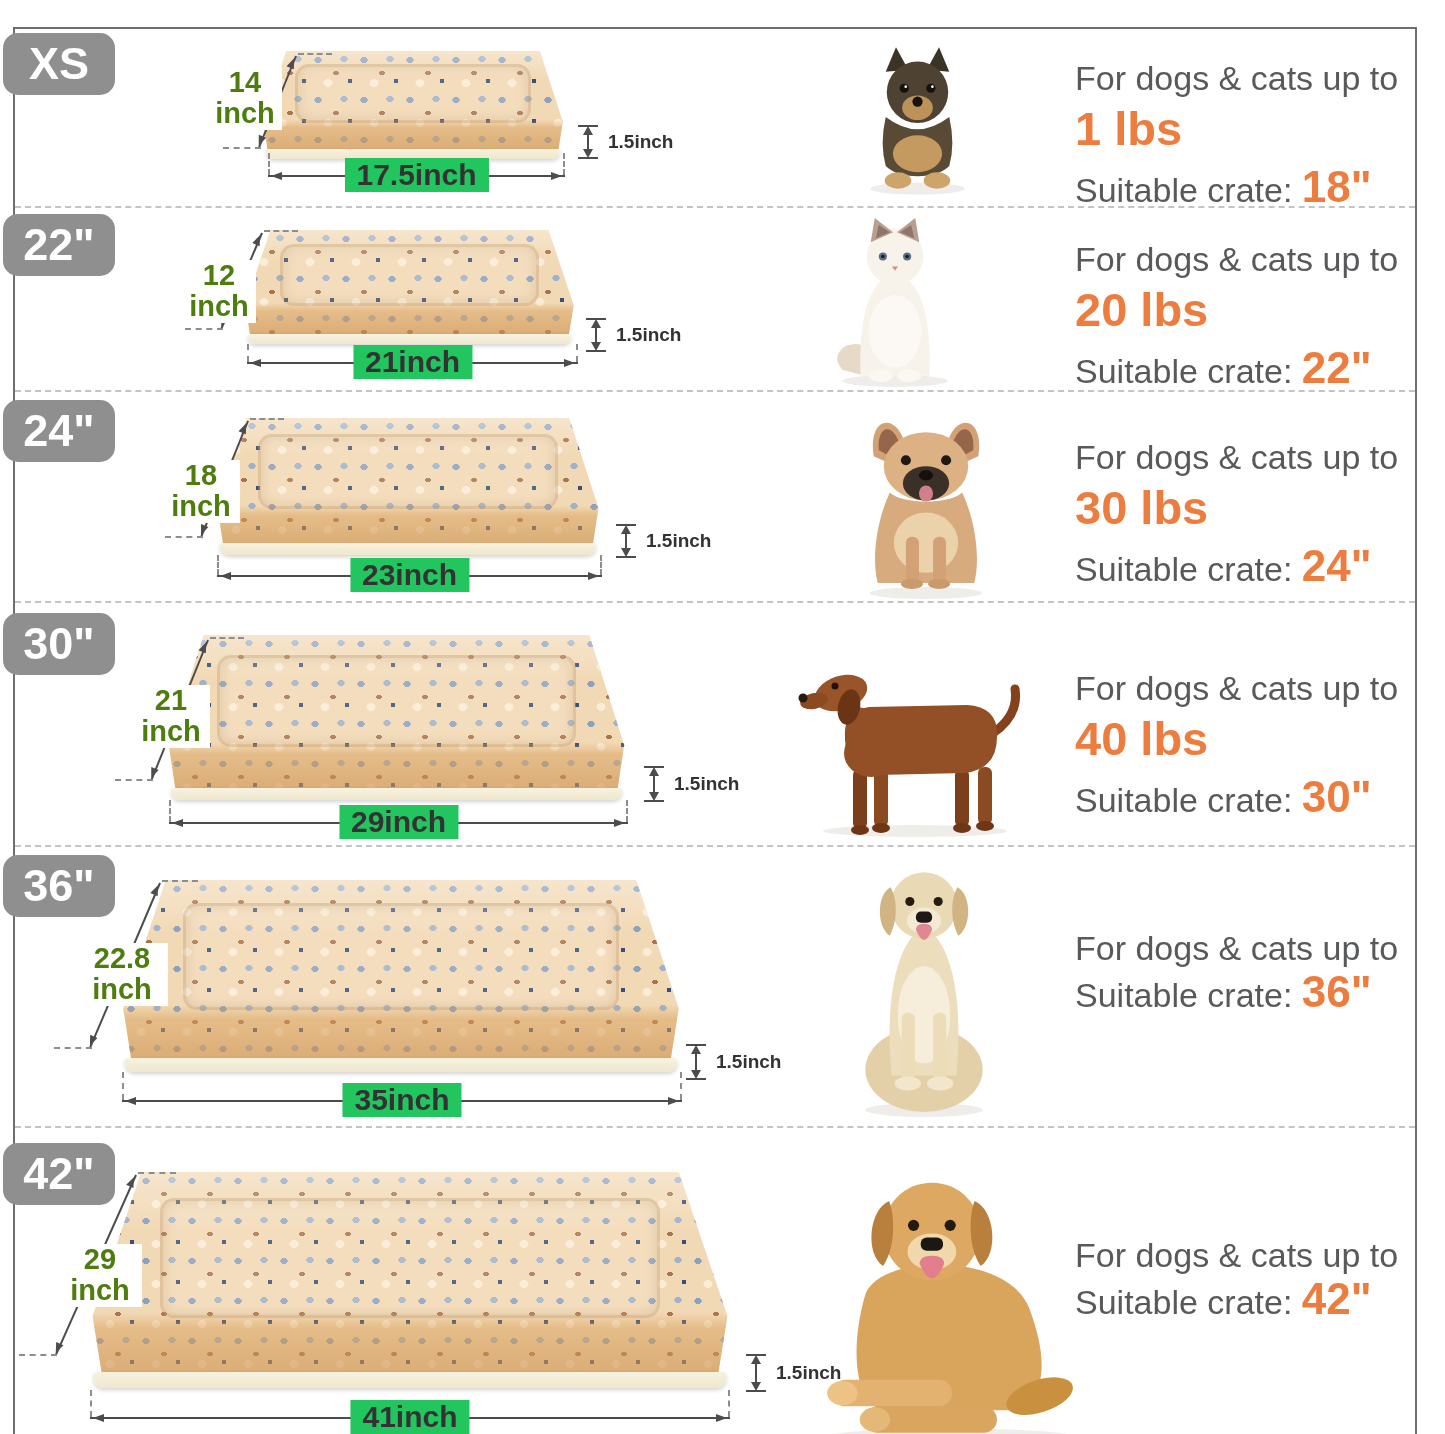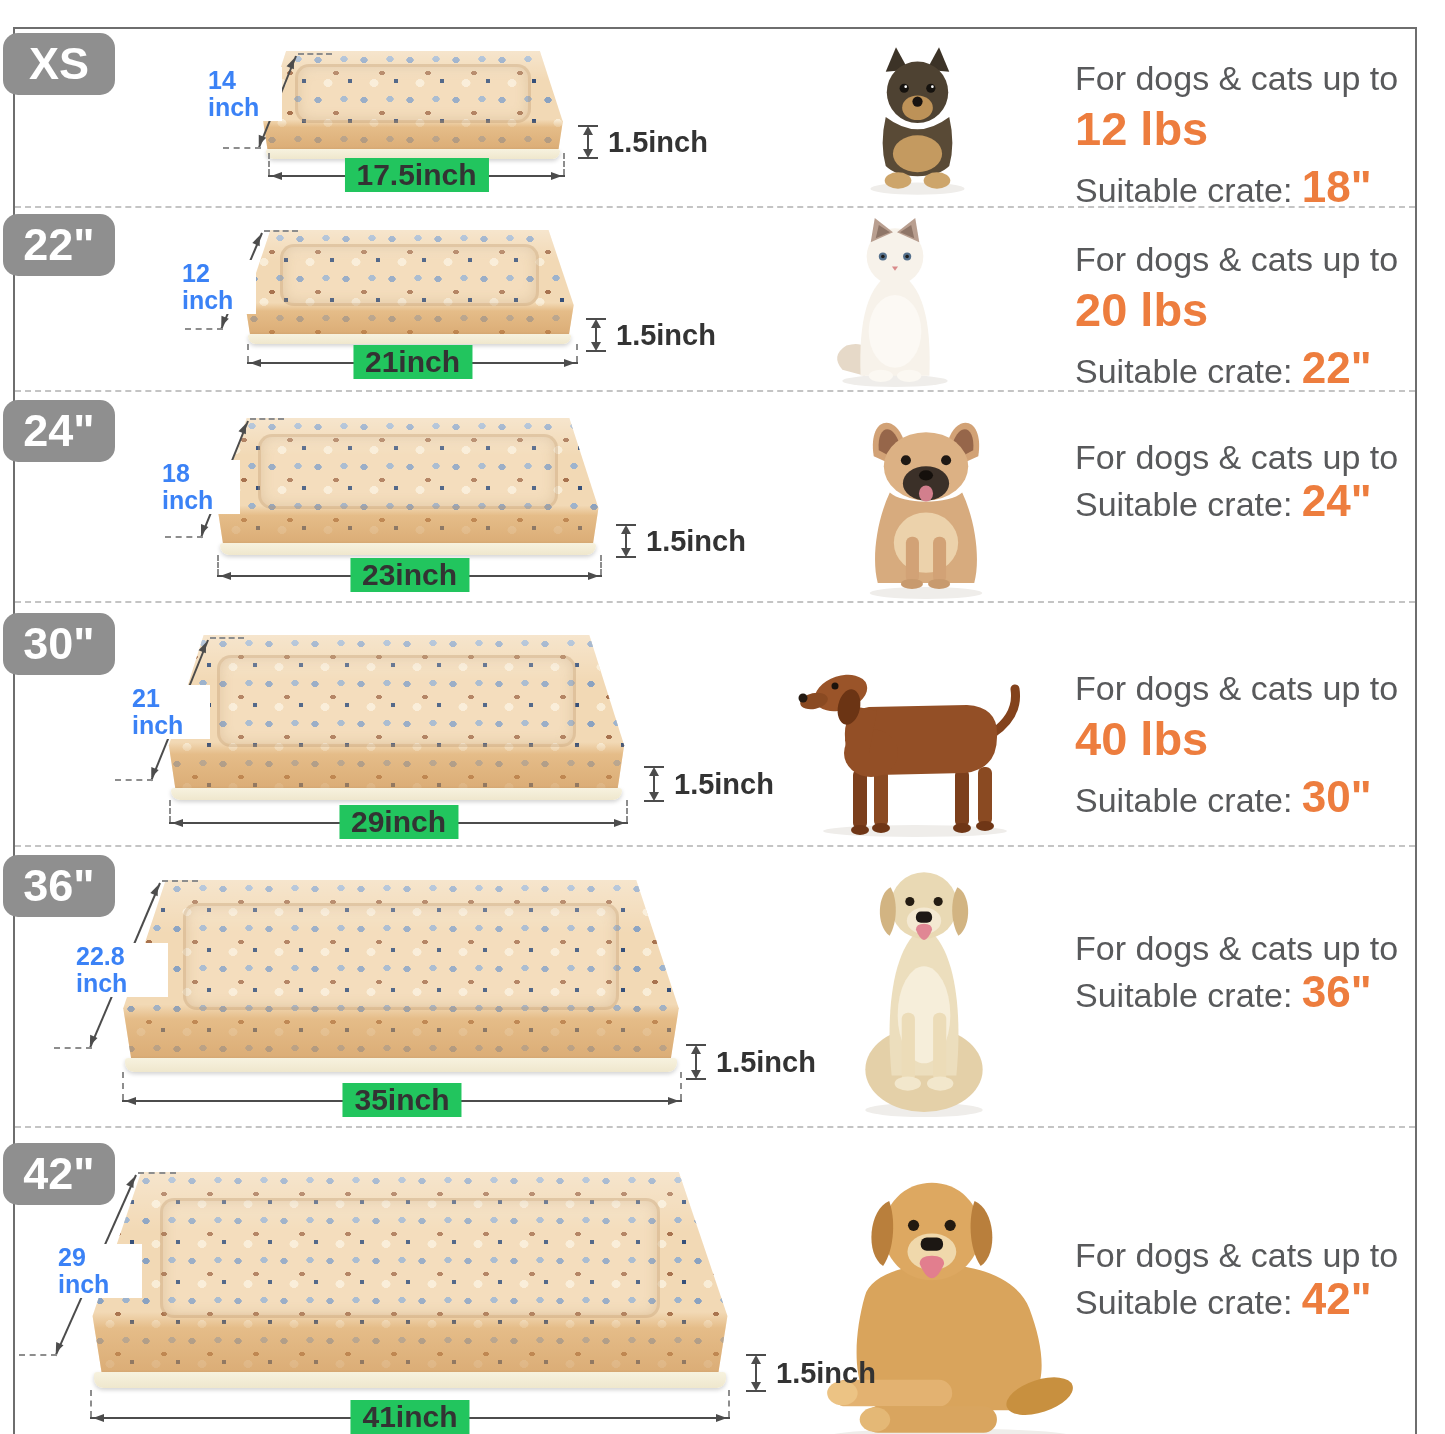--- a/index.html
+++ b/index.html
@@ -24,41 +24,41 @@
       radial-gradient(6px 5px at 36px 8px, #9db3cd 58%, rgba(0,0,0,0) 63%),
       radial-gradient(4px 4px at 42px 30px, #36507a 55%, rgba(0,0,0,0) 62%);
     background-size:100% 100%,46px 40px,46px 40px,46px 40px,46px 40px,46px 40px;}
   .pillow{position:absolute;left:11%;right:11%;top:13%;bottom:27%;border-radius:14px;
     border:3px solid rgba(173,124,73,.28);background:rgba(255,247,235,.15);
     box-shadow:inset 0 0 14px rgba(140,95,50,.18);}
   .mat-base{position:absolute;left:4px;right:4px;bottom:0;height:var(--b);
     background:linear-gradient(180deg,#f7f2df,#efe7cd);border-radius:3px 3px 9px 9px;
     box-shadow:0 2px 4px rgba(0,0,0,.18);}
   
-  .dim-label{position:absolute;color:#3b82f6;font-weight:bold;font-size:25px;line-height:1.08;z-index:4;background:#fff;}
+  .dim-label{position:absolute;color:#4d7c0f;font-weight:bold;font-size:29px;line-height:1.08;text-align:center;z-index:4;background:#fff;}
   .dim-label span{display:block;}
   .diag{position:absolute;height:0;border-top:2px solid #4c4c4c;transform-origin:0 50%;z-index:3;}
   .diag::before{content:"";position:absolute;left:-1px;top:-5px;border:4px solid transparent;border-right:10px solid #4c4c4c;margin-top:1px;}
   .diag::after{content:"";position:absolute;right:-1px;top:-5px;border:4px solid transparent;border-left:10px solid #4c4c4c;margin-top:1px;}
   .dtick{position:absolute;border-top:2px dashed #8d8d8d;z-index:3;}
   .dim-w{position:absolute;z-index:4;}
   .dim-w .tick{position:absolute;top:0;height:var(--tick);border-left:2px dashed #8d8d8d;}
   .dim-w .tick.l{left:0;} .dim-w .tick.r{right:0;}
   .dim-w .harrow{position:absolute;left:0;right:0;top:var(--tick);border-top:2px solid #4c4c4c;}
   .dim-w .harrow::before{content:"";position:absolute;left:-1px;top:-5px;border:4px solid transparent;border-right:11px solid #4c4c4c;}
   .dim-w .harrow::after{content:"";position:absolute;right:-1px;top:-5px;border:4px solid transparent;border-left:11px solid #4c4c4c;}
   .dim-w .lbl{position:absolute;left:50%;top:var(--tick);transform:translate(-50%,-50%);background:#22c55e;
               padding:0 12px;font-size:30px;font-weight:bold;color:#333;white-space:nowrap;}
   .dim-t{position:absolute;z-index:4;}
   .dim-t .cap{position:absolute;left:2px;width:20px;border-top:2px solid #4c4c4c;}
   .dim-t .cap.t{top:0;} .dim-t .cap.b{bottom:0;}
   .dim-t .varrow{position:absolute;left:11px;top:3px;bottom:3px;border-left:2px solid #4c4c4c;}
   .dim-t .varrow::before{content:"";position:absolute;left:-6px;top:-2px;border:5px solid transparent;border-bottom:9px solid #4c4c4c;border-top:none;}
   .dim-t .varrow::after{content:"";position:absolute;left:-6px;bottom:-2px;border:5px solid transparent;border-top:9px solid #4c4c4c;border-bottom:none;}
-  .dim-t .lbl{position:absolute;left:32px;top:50%;transform:translateY(-50%);font-size:29px;font-weight:bold;color:#333;white-space:nowrap;}
+  .dim-t .lbl{position:absolute;left:32px;top:50%;transform:translateY(-50%);font-size:19px;font-weight:bold;color:#333;white-space:nowrap;}
   
   .pet{position:absolute;margin:0;z-index:2;}
   .pet svg{width:100%;height:100%;display:block;}
   
   .info{position:absolute;left:1075px;width:360px;z-index:2;}
   .info .t1{font-size:34px;line-height:1.12;color:#58595b;}
   .info .weight{font-size:47px;font-weight:bold;color:#ed7d3e;margin:7px 0 9px;line-height:1.05;}
   .info .crate b{font-size:44px;color:#ed7d3e;font-weight:bold;}
 </style>
 </head>
@@ -109,21 +109,21 @@
           <circle cx="75.5" cy="40.5" r="1.3" fill="#fff"></circle>
         <circle cx="61" cy="55" r="5" fill="#181310"></circle>
         <path d="M30,70 Q24,96 30,118 Q40,128 61,128 Q82,128 92,118 Q98,96 92,70 Q76,82 61,82 Q46,82 30,70 z" fill="#594a36"></path>
         <ellipse cx="61" cy="106" rx="24" ry="18" fill="#c49a60"></ellipse>
         <ellipse cx="42" cy="132" rx="13" ry="8" fill="#cda56b"></ellipse>
           <ellipse cx="80" cy="132" rx="13" ry="8" fill="#cda56b"></ellipse>
       </svg>
     </figure>
     <div class="info" style="top:34px;">
       <div class="t1">For dogs &amp; cats up to</div>
-      <div class="weight">12 lbs</div>
+      <div class="weight">1 lbs</div>
       <div class="t1 crate">
         <span>Suitable crate:</span>
         <b>18"</b>
       </div>
     </div>
   </section>
 
   <section class="row sep" style="top:183px;height:184px;">
     <div class="badge" style="top:6px;">
       <span>22"</span>
@@ -228,20 +228,21 @@
         <ellipse cx="80" cy="62" rx="42" ry="34" fill="#dcb184"></ellipse>
         <circle cx="60" cy="56" r="5" fill="#1f1813"></circle>
           <circle cx="100" cy="56" r="5" fill="#1f1813"></circle>
         <ellipse cx="80" cy="79" rx="23" ry="17" fill="#3b3028"></ellipse>
         <ellipse cx="80" cy="71" rx="7" ry="5" fill="#15100c"></ellipse>
         <ellipse cx="80" cy="89" rx="7" ry="8" fill="#d27f8d"></ellipse>
       </svg>
     </figure>
     <div class="info" style="top:46px;">
       <div class="t1">For dogs &amp; cats up to</div>
+      <div class="weight">30 lbs</div>
       <div class="t1 crate">
         <span>Suitable crate:</span>
         <b>24"</b>
       </div>
     </div>
   </section>
 
   <section class="row sep" style="top:578px;height:244px;">
     <div class="badge" style="top:10px;">
       <span>30"</span>

